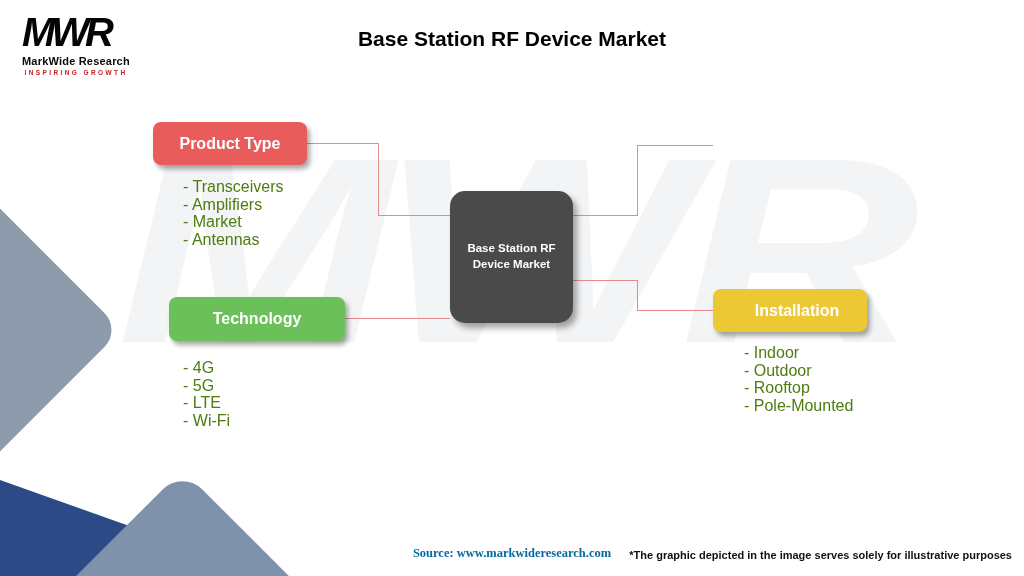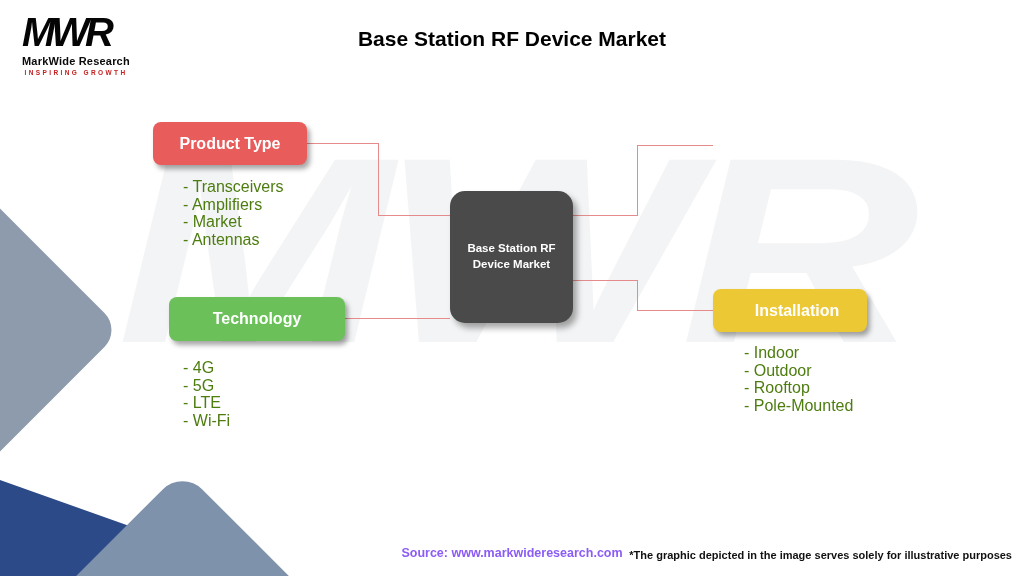--- a/index.html
+++ b/index.html
@@ -89,21 +89,21 @@
   
   .seg-list { position: absolute; z-index: 2; font-size: 16px; color: #4d7c0f; line-height: 17.6px; }
   .list-product      { left: 183px; top: 178px; }
   .list-enduser      { left: 744px; top: 172px; }
   .list-technology   { left: 183px; top: 359px; }
   .list-installation { left: 744px; top: 344px; }
 
   
   .source-line {
     position: absolute; z-index: 3; left: 0; right: 0; top: 546px;
-    text-align: center; font-size: 12.5px; font-weight: 700; color: #8b5cf6;
+    text-align: center; font-size: 12.5px; font-weight: 700; color: #0369a1; font-family: Liberation Serif, serif;
   }
   .disclaimer {
     position: absolute; z-index: 3; right: 12px; top: 549px;
     font-size: 11px; font-weight: 700; color: #111;
   }
 </style>
 </head>
 <body>
 
 <div class="canvas">

